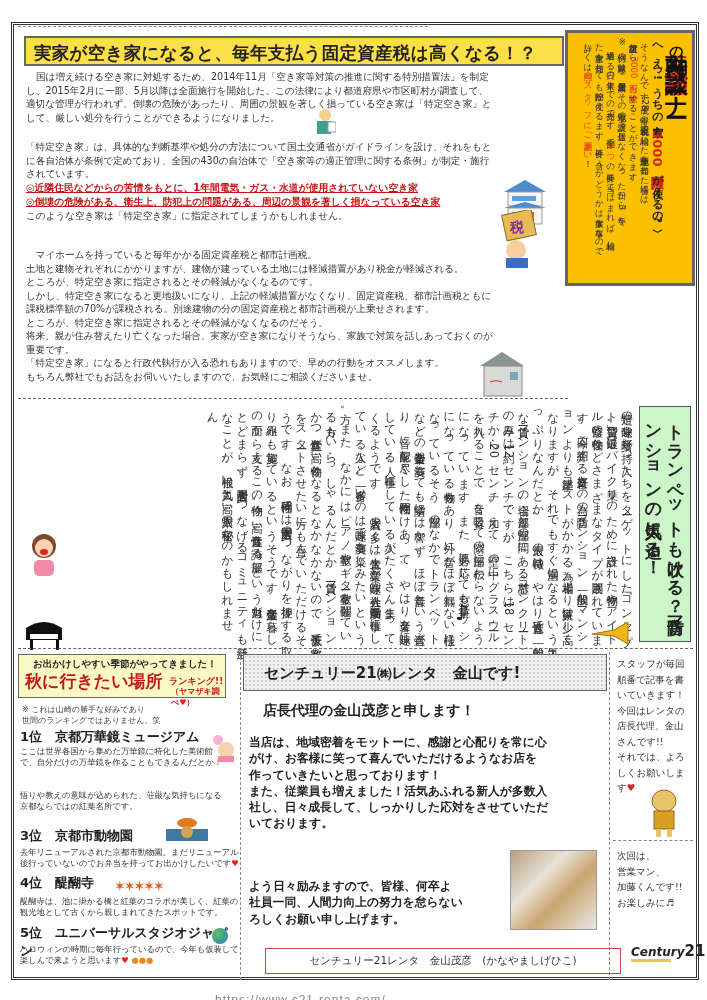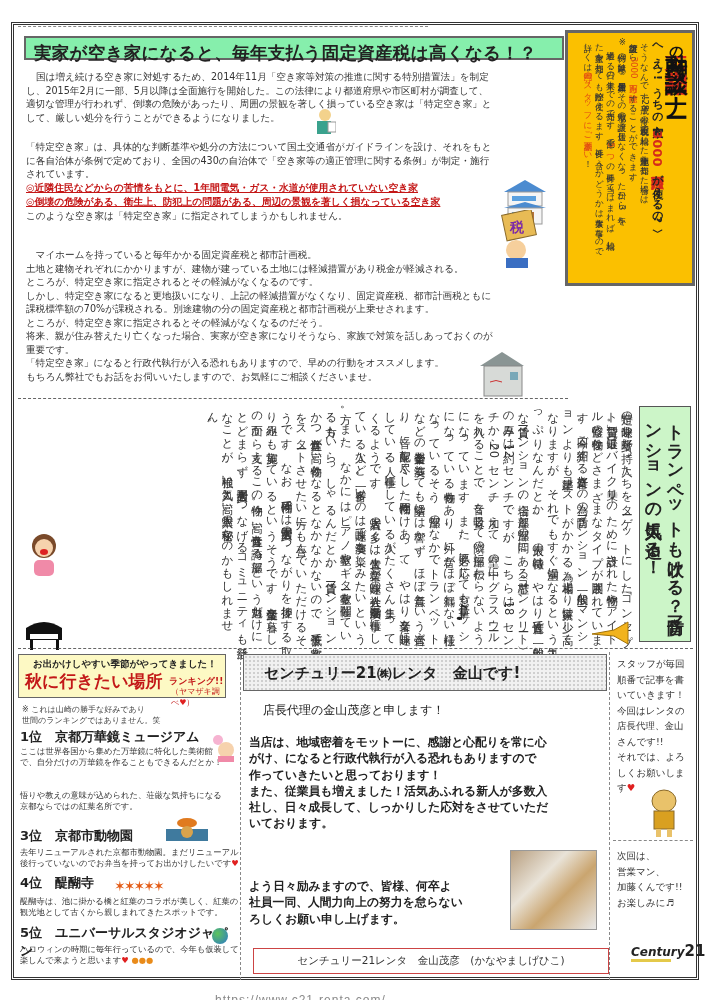--- a/index.html
+++ b/index.html
@@ -2,21 +2,21 @@
 <html><head>
 <meta charset="utf-8">
 <style>
   * { box-sizing: border-box; margin: 0; padding: 0; }
   body { width: 707px; height: 1000px; background: #fff; font-family: "DejaVu Sans", sans-serif; position: relative; overflow: hidden; color: #222; }
   .page { position: absolute; left: 11px; top: 22px; width: 688px; height: 958px; border: 3px double #333; }
   .topdash { position: absolute; left: 18px; top: 26px; width: 410px; border-top: 1px dashed #888; }
 
   
   .art1 { position: absolute; left: 14px; top: 30px; width: 550px; height: 370px; }
-  .headline { position: absolute; left: 10px; top: 6px; width: 540px; height: 24px; background: #86efac; border: 2px solid #666; font-weight: bold; font-size: 17.5px; padding: 3px 8px; letter-spacing: 0.3px; white-space: nowrap; }
+  .headline { position: absolute; left: 10px; top: 6px; width: 540px; height: 30px; background: #fde047; border: 2px solid #666; font-weight: bold; font-size: 17.5px; padding: 3px 8px; letter-spacing: 0.3px; white-space: nowrap; }
   .para { position: absolute; font-size: 9.6px; line-height: 13.5px; color: #333; }
   .red { color: #c41616; font-weight: bold; text-decoration: underline; font-size: 9.8px; line-height: 14px; }
   .subhead { position: absolute; left: 12px; top: 195px; font-weight: bold; font-size: 13.5px; }
 
   .img { position: absolute; }
 
   
   .promo { position: absolute; left: 565px; top: 30px; width: 130px; height: 256px; background: #fbc000; border: 3px solid #666; }
   .promo-inner { position: absolute; inset: 0; display: flex; flex-direction: row-reverse; padding: 4px 2px; }
   .vcol { writing-mode: vertical-rl; white-space: nowrap; }
@@ -31,31 +31,31 @@
   .vart { position: absolute; top: 404px; height: 240px; writing-mode: vertical-rl; font-size: 11.5px; line-height: 14.8px; color: #333; }
   .trumpet-title { position: absolute; left: 639px; top: 406px; width: 52px; height: 236px; background: #ccf5c8; border: 1px solid #555; writing-mode: vertical-rl; font-weight: bold; font-size: 17px; line-height: 22px; padding: 6px 3px; }
 
   
   .dash3 { position: absolute; left: 18px; top: 648px; width: 675px; border-top: 1px dashed #666; }
   .rank { position: absolute; left: 14px; top: 652px; width: 225px; height: 330px; }
   .rank-head { position: absolute; left: 4px; top: 2px; width: 208px; height: 44px; background: #fdf9c4; border: 1px solid #666; }
   .rank-head .l1 { position: absolute; left: 14px; top: 3px; font-weight: bold; font-size: 9.5px; }
   .rank-head .l2 { position: absolute; left: 6px; top: 15px; font-weight: 900; color: #c31818; font-size: 17px; }
   .rank-head .l3 { position: absolute; left: 150px; top: 20px; font-weight: bold; color: #c31818; font-size: 9px; }
-  .rank-head .l4 { position: absolute; left: 152px; top: 31px; font-size: 8px; color: #c31818; }
+  .rank-head .l4 { position: absolute; left: 152px; top: 31px; font-size: 8px; color: #c31818; font-weight: bold; }
   .note { position: absolute; left: 8px; top: 52px; font-size: 8px; line-height: 11px; color: #444; }
   .rk { position: absolute; left: 6px; font-weight: 900; font-size: 13px; }
   .rkd { position: absolute; left: 6px; font-size: 8.3px; line-height: 11px; color: #333; }
   .heart { color: #e02020; }
 
   .c21 { position: absolute; left: 240px; top: 652px; width: 370px; height: 328px; border-left: 1px dashed #888; border-right: 1px dashed #888; }
   .c21-head { position: absolute; left: 2px; top: 2px; width: 364px; height: 37px; border: 1px solid #666; background-color: #f1f1f1; background-image: radial-gradient(#cfcfcf 0.8px, transparent 0.8px); background-size: 4px 4px; font-weight: 900; font-size: 15px; padding: 9px 20px; }
-  .c21-sub { position: absolute; left: 22px; top: 50px; font-weight: normal; font-size: 12px; }
+  .c21-sub { position: absolute; left: 22px; top: 50px; font-weight: bold; font-size: 14px; }
   .c21-body { position: absolute; left: 8px; font-weight: bold; font-size: 11.8px; line-height: 16.3px; color: #222; }
-  .sig { position: absolute; left: 12px; top: 296px; width: 356px; height: 26px; border: 1px solid #c44; font-size: 10.5px; text-align: center; padding-top: 5px; color: #333; }
+  .sig { position: absolute; left: 24px; top: 296px; width: 356px; height: 26px; border: 1px solid #c44; font-size: 10.5px; text-align: center; padding-top: 5px; color: #333; }
   .url { position: absolute; left: 215px; top: 966px; font-family: Liberation Sans, sans-serif; font-size: 12px; color: #888; letter-spacing: 1px; margin-top: 27px; }
   .photo { position: absolute; left: 510px; top: 850px; width: 87px; height: 80px; background: linear-gradient(135deg,#b89f80 0%,#e9e3d8 35%,#caa56f 60%,#e8e8e8 100%); border: 1px solid #999; }
 
   .side { position: absolute; left: 613px; top: 652px; width: 80px; height: 328px; }
   .side-t { position: absolute; left: 4px; font-size: 9.5px; line-height: 15.5px; color: #333; }
   .side-dash { position: absolute; left: 0; top: 188px; width: 80px; border-top: 1px dashed #888; }
   .logo { position: absolute; left: 18px; top: 290px; font-weight: bold; font-style: italic; font-size: 12px; }
   .logo .n { font-size: 15px; font-style: normal; }
   .logo-line { position: absolute; left: 18px; top: 307px; width: 40px; height: 3px; background: #e4c94a; }
 </style>
@@ -221,21 +221,21 @@
       </svg></div>
   <div class="img" style="left:100px;top:226px;font-size:14px;color:#e35a14;letter-spacing:-2px">✶✶✶✶✶</div>
   <div class="img" style="left:198px;top:276px;width:16px;height:16px;border-radius:50%;background:radial-gradient(circle at 35% 35%,#5cc45c,#2d78c9);"></div>
 </div>
 
 <div class="c21">
   <div class="c21-head">センチュリー21㈱レンタ　金山です!</div>
   <div class="c21-sub">店長代理の金山茂彦と申します！</div>
   <div class="c21-body" style="top:82px">
     <div>当店は、地域密着をモットーに、感謝と心配りを常に心</div>
-      <div>がけ、になると行政代執行が入る恐れもありますので</div>
+      <div>がけ、お客様に笑って喜んでいただけるようなお店を</div>
       <div>作っていきたいと思っております！</div>
       <div>また、従業員も増えました！活気あふれる新人が多数入</div>
       <div>社し、日々成長して、しっかりした応対をさせていただ</div>
       <div>いております。</div>
   </div>
   <div class="c21-body" style="top:226px">
     <div>よう日々励みますので、皆様、何卒よ</div>
       <div>社員一同、人間力向上の努力を怠らない</div>
       <div>ろしくお願い申し上げます。</div>
   </div>

